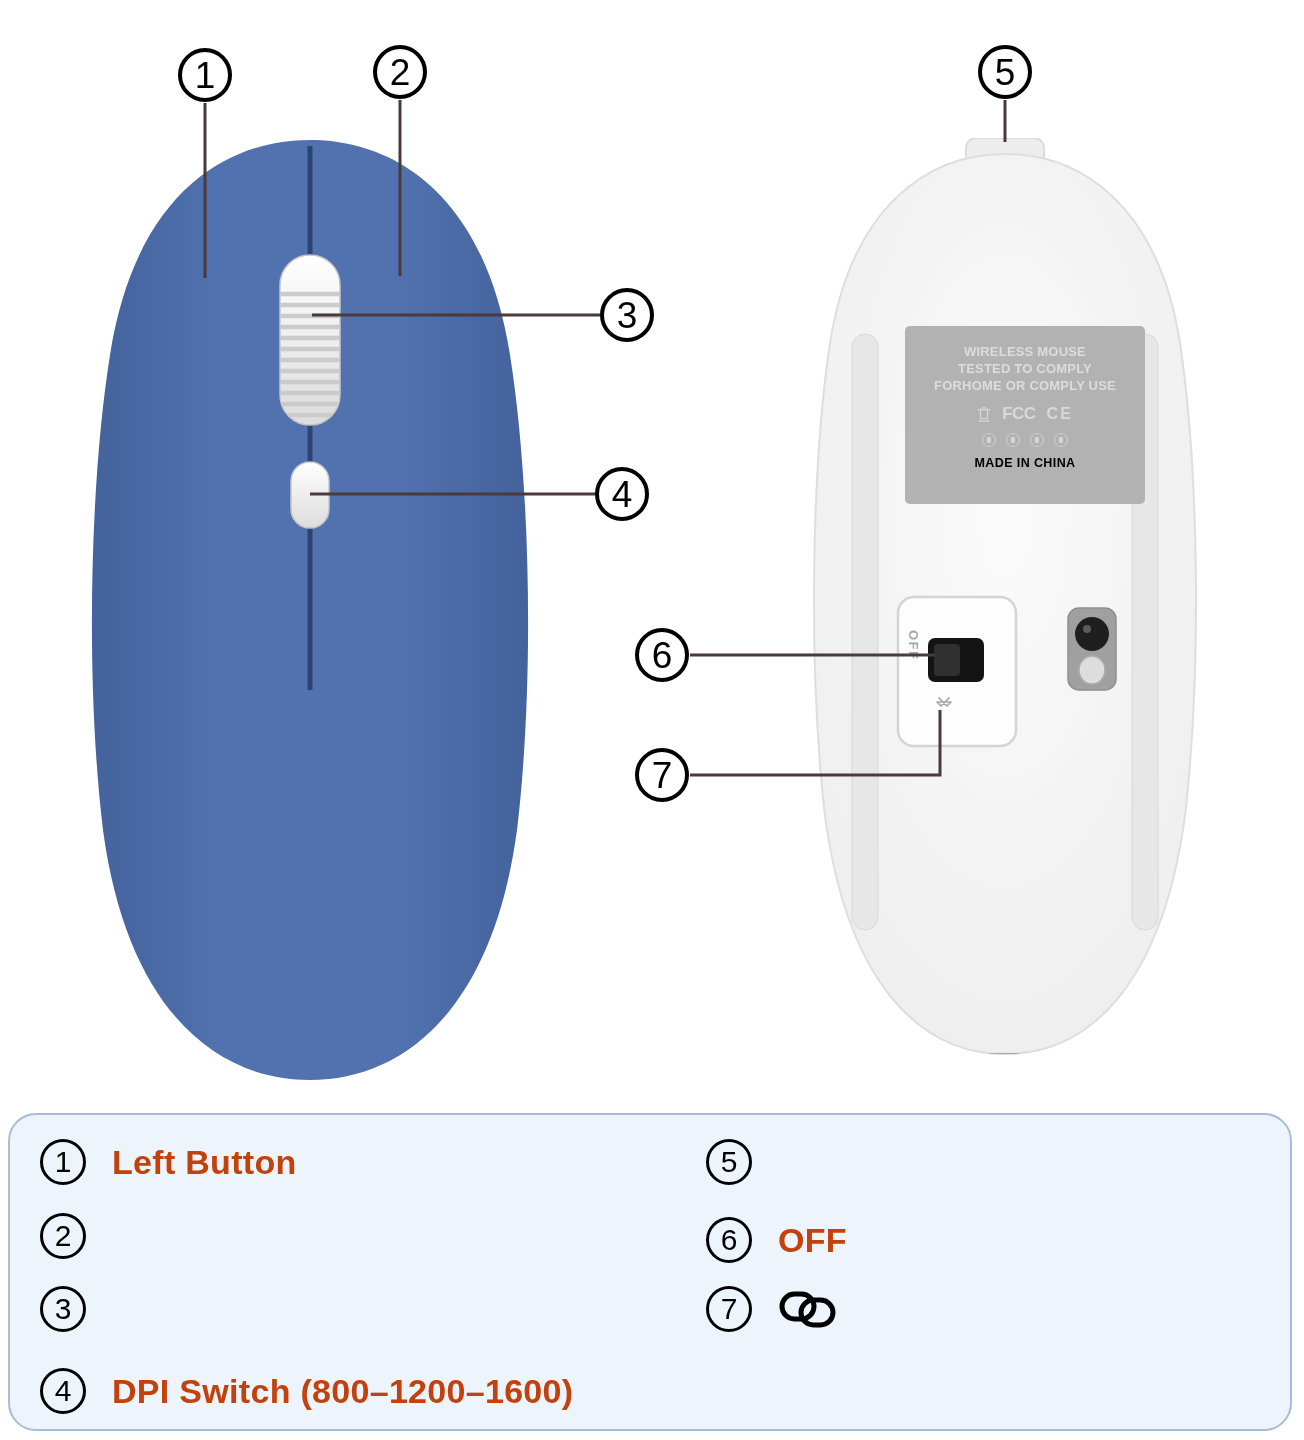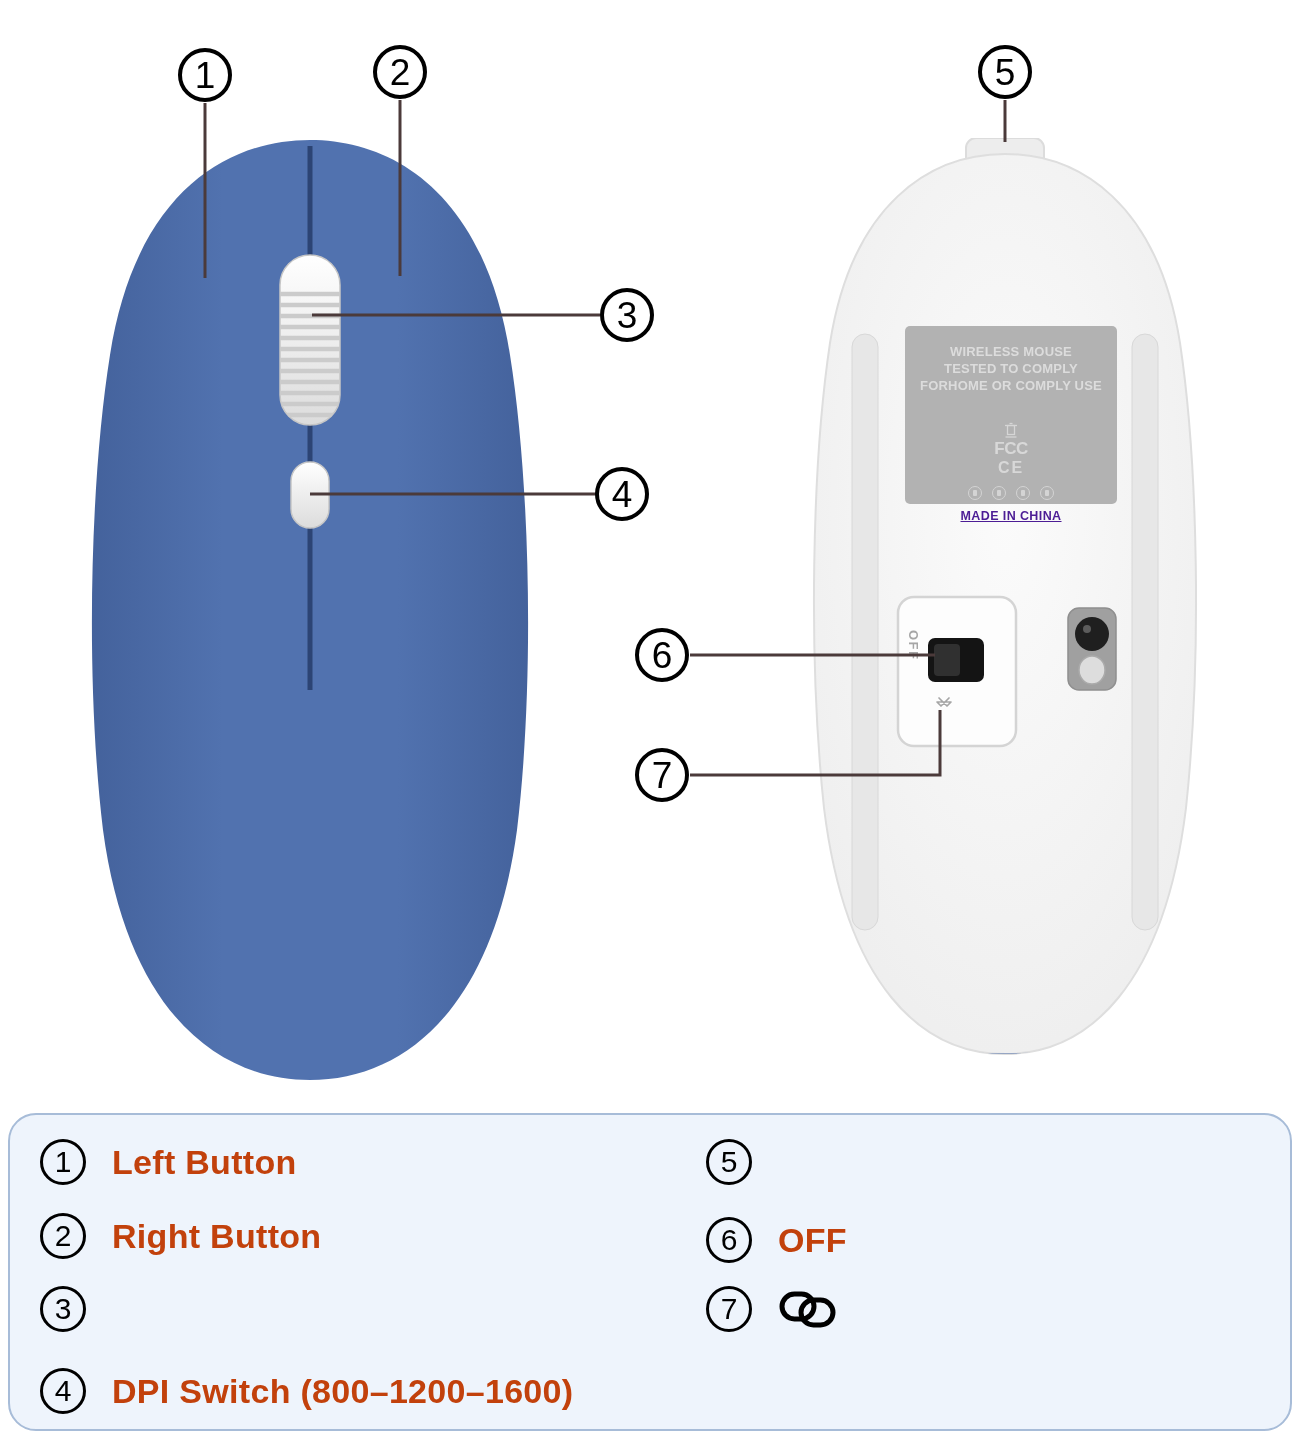--- a/index.html
+++ b/index.html
@@ -16,33 +16,33 @@
     display:flex;align-items:center;justify-content:center;
     font-size:37px;font-weight:400;line-height:1;color:#000;
   }
 
   
   .lines{position:absolute;left:0;top:0;pointer-events:none;}
   .lines line,.lines polyline{stroke:#4b3a3a;stroke-width:3;fill:none;}
 
   
   .back-label{
-    position:absolute;left:905px;top:326px;width:212px;height:178px;
+    position:absolute;left:905px;top:326px;width:240px;height:178px;
     background:#b2b2b2;border-radius:5px;text-align:center;
     color:#dcdcdc;font-weight:bold;box-sizing:border-box;padding-top:17px;
   }
   .bl-line{font-size:13px;line-height:17px;letter-spacing:.2px;}
-  .bl-certs{margin-top:27px;display:flex;justify-content:center;align-items:center;gap:0;color:#d8d8d8;flex-direction:column;}
+  .bl-certs{margin-top:10px;display:flex;justify-content:center;align-items:center;gap:11px;color:#d8d8d8;}
   .bl-certs .fcc{font-size:17px;font-weight:bold;letter-spacing:-.5px;}
   .bl-certs .ce{font-size:16px;font-weight:bold;letter-spacing:2px;}
   .bl-icons{margin-top:9px;display:flex;justify-content:center;align-items:center;gap:10px;}
   .mini-icon{width:14px;height:14px;border:1.5px solid #d4d4d4;border-radius:50%;box-sizing:border-box;
     display:inline-flex;align-items:center;justify-content:center;}
   .mini-icon i{display:block;width:4px;height:6px;background:#d4d4d4;border-radius:1px;}
-  .bl-made{margin-top:9px;font-size:12.5px;letter-spacing:.4px;color:#4c1d95;text-decoration:underline;}
+  .bl-made{margin-top:9px;font-size:12.5px;letter-spacing:.4px;color:#000000;}
 
   
   .off-vert{
     position:absolute;left:906px;top:630px;height:52px;
     writing-mode:vertical-rl;font-size:13px;font-weight:bold;
     color:#a6a6a6;letter-spacing:1.5px;
   }
   .bt-glyph{position:absolute;left:934px;top:692px;transform:rotate(90deg);}
 
   
@@ -189,21 +189,20 @@
   <div class="callout" style="left:635px;top:748px;">7</div>
 
   <div class="legend">
 
     <div class="legend-item" style="left:30px;top:24px;">
       <span class="lnum">1</span>
       <span class="llabel">Left Button</span>
     </div>
     <div class="legend-item" style="left:30px;top:98px;">
       <span class="lnum">2</span>
-      <span class="llabel">Right Button</span>
     </div>
     <div class="legend-item" style="left:30px;top:171px;">
       <span class="lnum">3</span>
     </div>
     <div class="legend-item" style="left:30px;top:253px;">
       <span class="lnum">4</span>
       <span class="llabel">DPI Switch (800–1200–1600)</span>
     </div>
 
     <div class="legend-item" style="left:696px;top:24px;">

